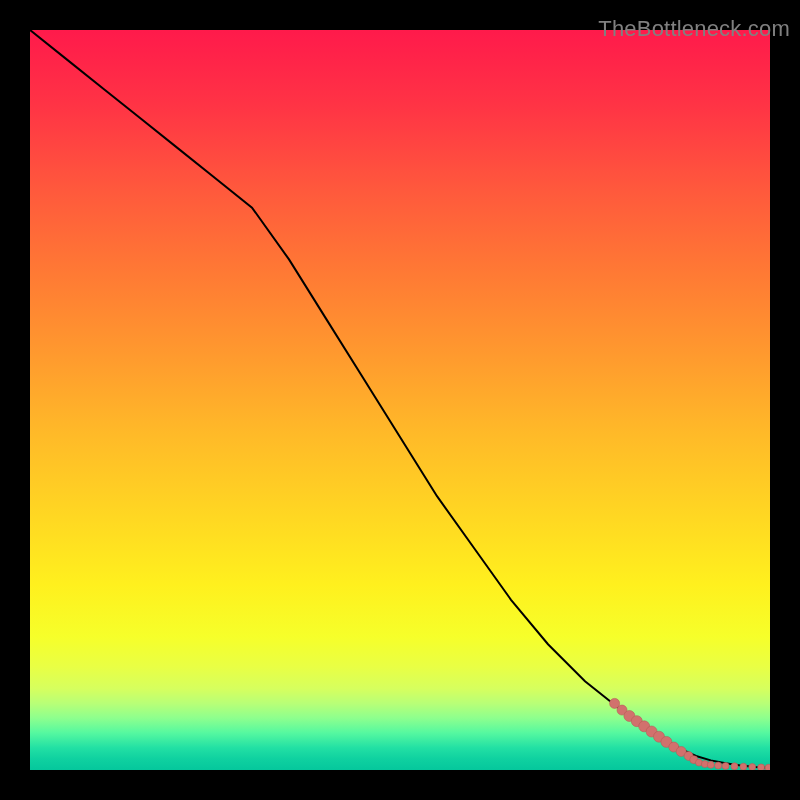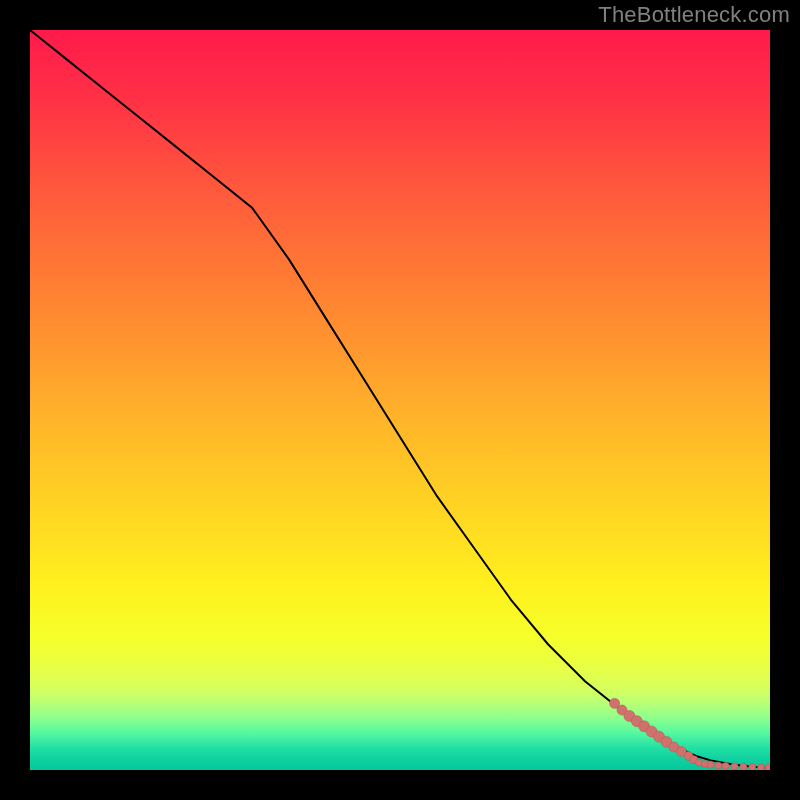--- a/index.html
+++ b/index.html
@@ -12,21 +12,21 @@
     font-family: Arial, Helvetica, sans-serif;
   }
   .wrap {
     position: relative;
     width: 800px;
     height: 800px;
     background: #000;
   }
   .watermark {
     position: absolute;
-    top: 2px;
+    top: 16px;
     right: 10px;
     color: #808080;
     font-size: 22px;
     font-weight: 400;
     letter-spacing: 0.2px;
     z-index: 5;
     user-select: none;
   }
   .plot {
     position: absolute;

